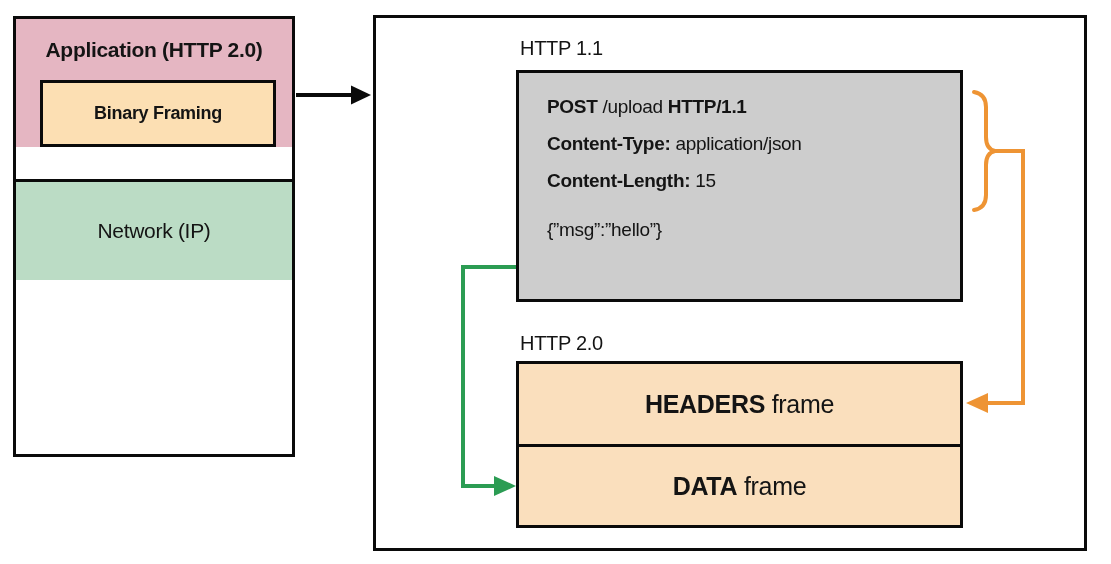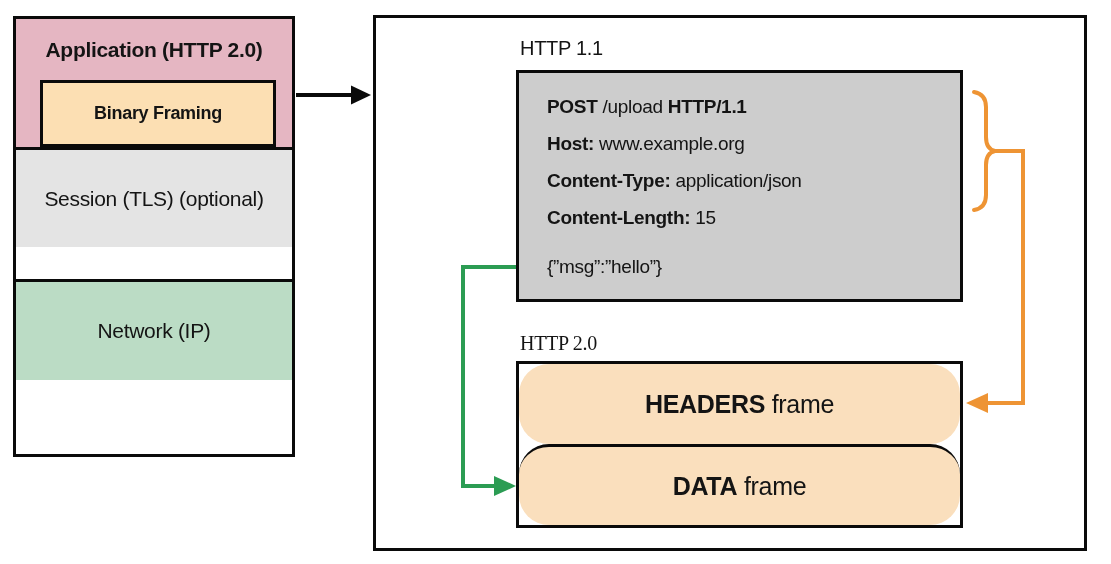--- a/index.html
+++ b/index.html
@@ -74,21 +74,21 @@
     box-sizing: border-box;
     background: #ffffff;
   }
   .panel-label {
     position: absolute;
     left: 144px;
     font-size: 20px;
     white-space: nowrap;
   }
   .label-http11 { top: 19px; }
-  .label-http20 { top: 314px; font-family: Liberation Serif, serif; }
+  .label-http20 { top: 314px; }
 
   .request-box {
     position: absolute;
     left: 140px; top: 52px;
     width: 447px; height: 232px;
     border: 3px solid #0a0a0a;
     box-sizing: border-box;
     padding: 15px 10px 0 28px;
   }
   .req-line {
@@ -107,21 +107,20 @@
     display: flex;
     flex-direction: column;
   }
   .frame {
     box-sizing: border-box;
     display: flex;
     align-items: center;
     justify-content: center;
     font-size: 25px;
     white-space: pre;
-    border-radius: 30px;
   }
   .frame-headers { height: 80px; }
   .frame-data    { height: 81px; border-top: 3px solid #0a0a0a; }
 
   
   .overlay {
     position: absolute;
     left: 0; top: 0;
     width: 1111px; height: 564px;
     pointer-events: none;
@@ -133,31 +132,29 @@
 
 <div class="canvas">
 
   <div class="stack">
     <div class="layer layer-app" style="background-color: rgb(229, 182, 194);">
       <div class="app-label">Application (HTTP 2.0)</div>
       <div class="binary-framing" style="background-color: rgb(252, 223, 179);">
         <span>Binary Framing</span>
       </div>
     </div>
-    <div class="layer layer-session" style="background-color: rgb(228, 228, 228);">Session (TLS) (optional)</div>
     <div class="layer layer-network" style="background-color: rgb(187, 220, 197); margin-top: 32px;">Network (IP)</div>
   </div>
 
   <div class="bigbox">
     <div class="panel-label label-http11">HTTP 1.1</div>
 
     <div class="request-box" style="background-color: rgb(205, 205, 205);">
       <div>
           <div class="req-line"><span class="b">POST</span><span> /upload </span><span class="b">HTTP/1.1</span></div>
-          <div class="req-line"><span class="b">Host:</span><span> www.example.org</span></div>
           <div class="req-line"><span class="b">Content-Type:</span><span> application/json</span></div>
           <div class="req-line"><span class="b">Content-Length:</span><span> 15</span></div>
           <div class="req-line gap"><span>{”msg”:”hello”}</span></div>
         </div>
     </div>
 
     <div class="panel-label label-http20">HTTP 2.0</div>
 
     <div class="frames">
       <div class="frame frame-headers" style="background-color: rgb(250, 223, 189);">

